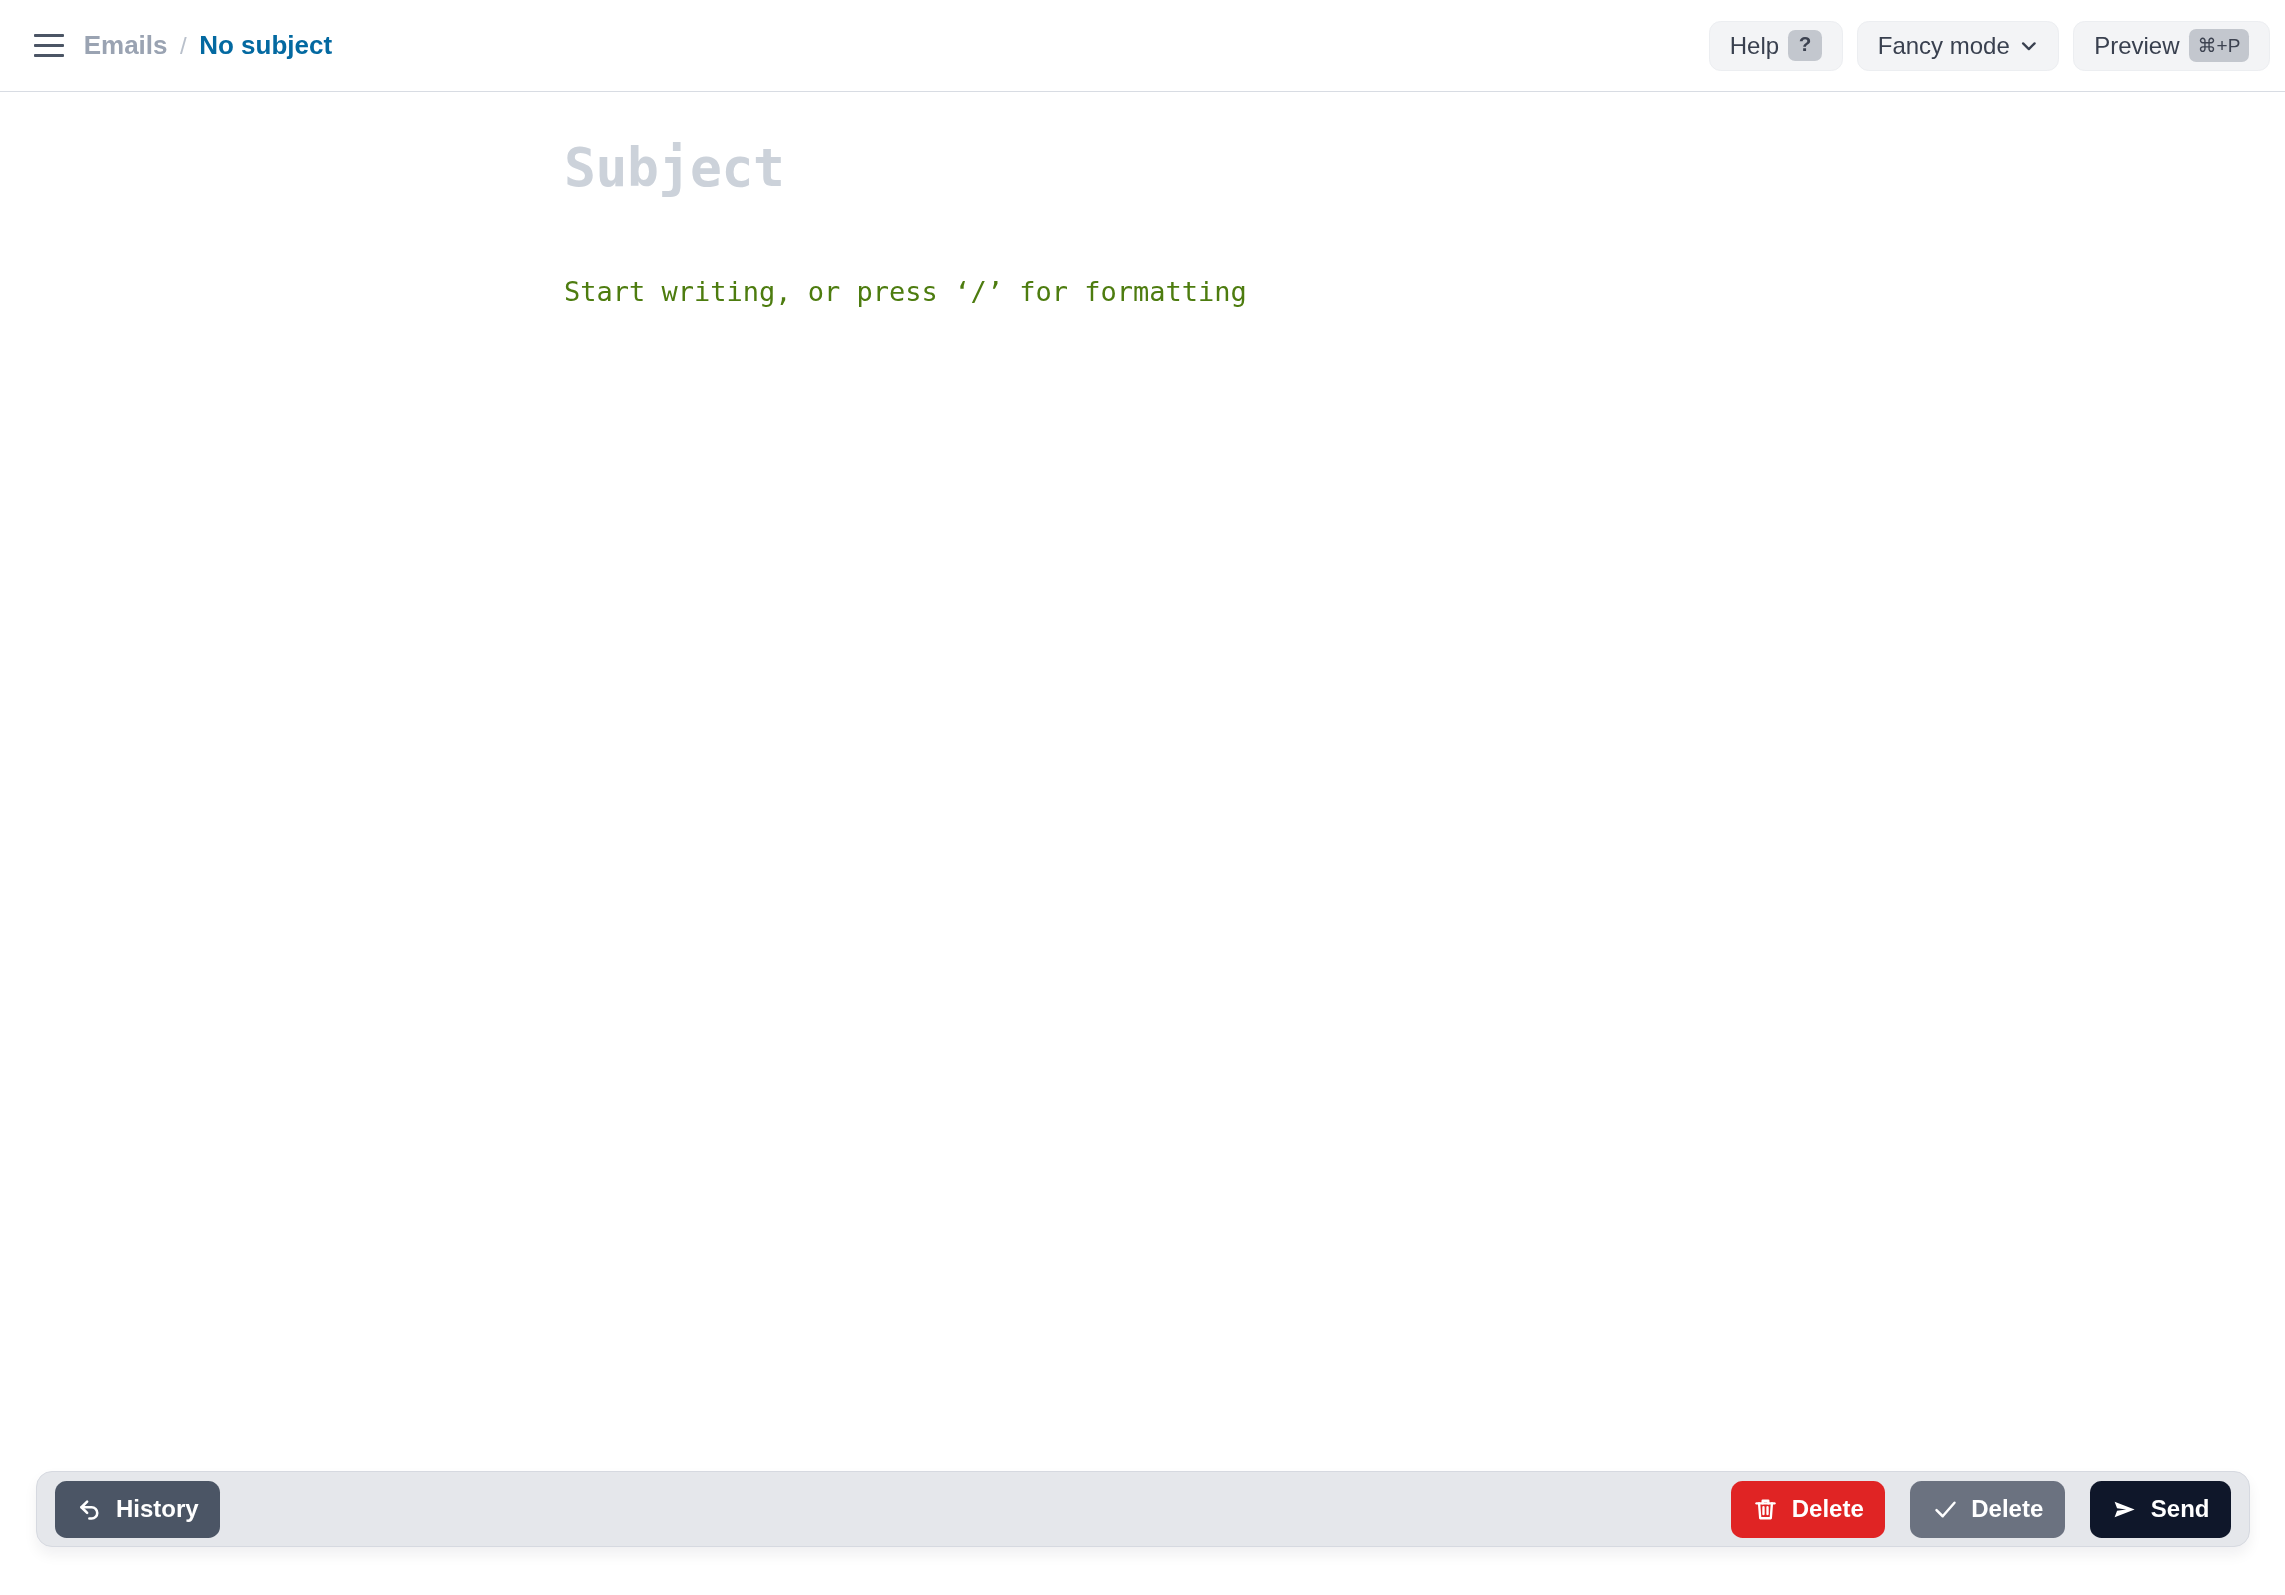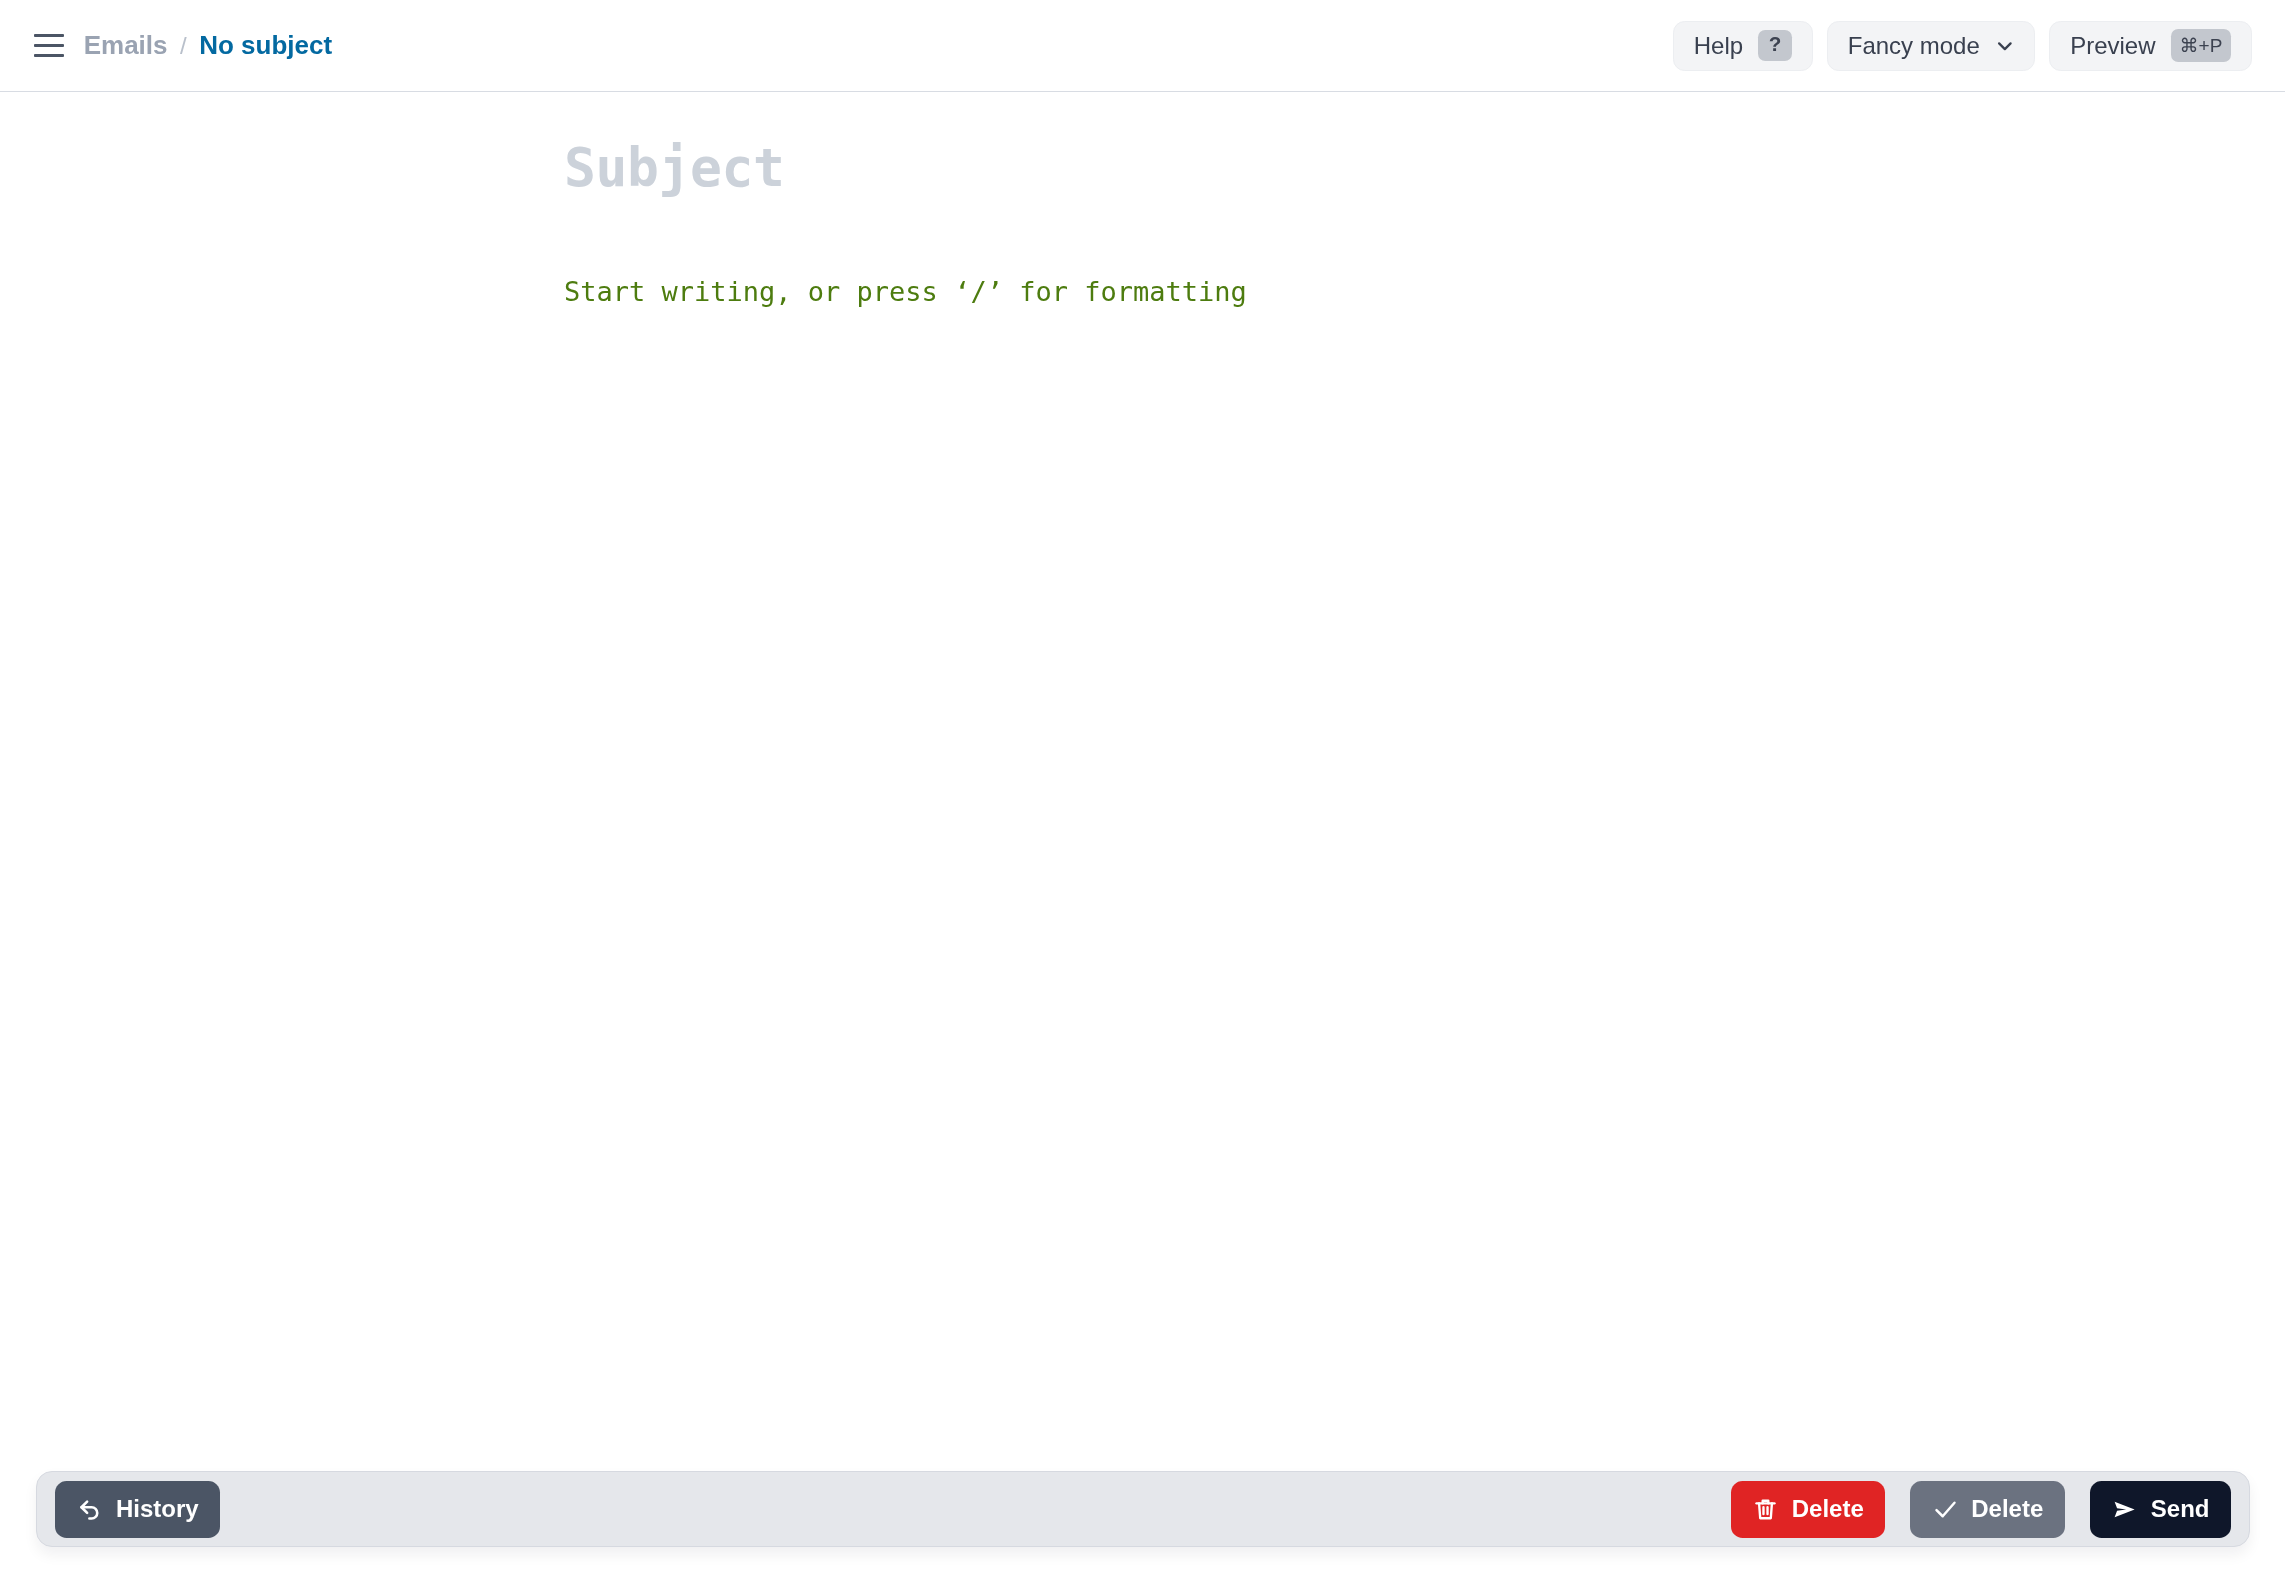--- a/index.html
+++ b/index.html
@@ -13,21 +13,21 @@
 
   
   .header {
     position: absolute;
     top: 0; left: 0;
     width: 2286px; height: 92px;
     border-bottom: 1.8px solid #d8dce3;
     background: #ffffff;
     display: flex;
     align-items: center;
-    padding: 0 34px 0 34px;
+    padding: 0 16px 0 34px;
     justify-content: flex-end;
   }
   .header-left {
     display: flex;
     align-items: center;
     gap: 19.7px;
   }
   .hamburger {
     width: 30px; height: 30px;
     display: flex; flex-direction: column;
@@ -65,21 +65,21 @@
   .header-right {
     margin-left: auto;
     display: flex;
     align-items: center;
     gap: 14.3px;
   }
   .hbtn {
     height: 50px;
     display: flex;
     align-items: center;
-    gap: 15px;
+    gap: 9px;
     padding: 0 19.7px;
     background: #f3f4f6;
     border: 1.3px solid #eceef1;
     border-radius: 11.6px;
     font-size: 24px;
     color: #39404f;
     cursor: pointer;
     white-space: nowrap;
   }
   .kbd {

